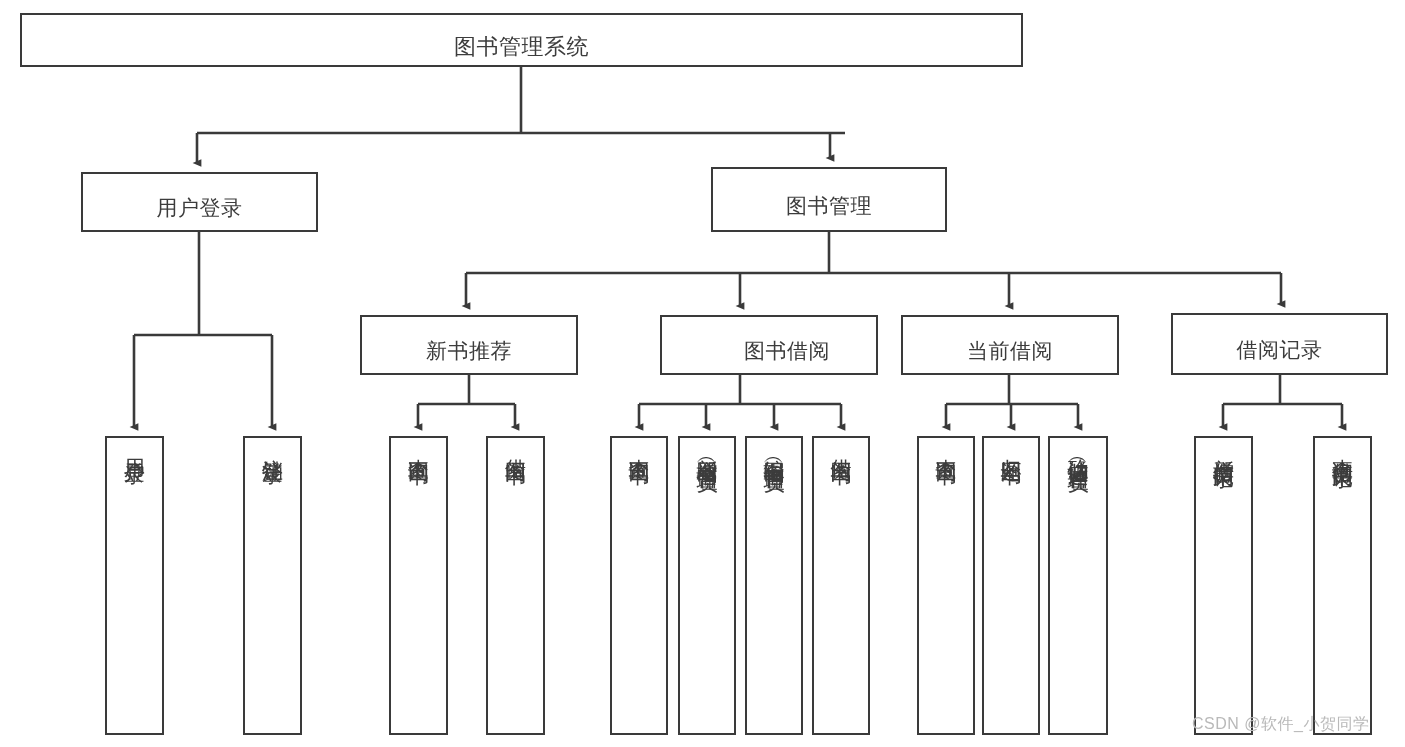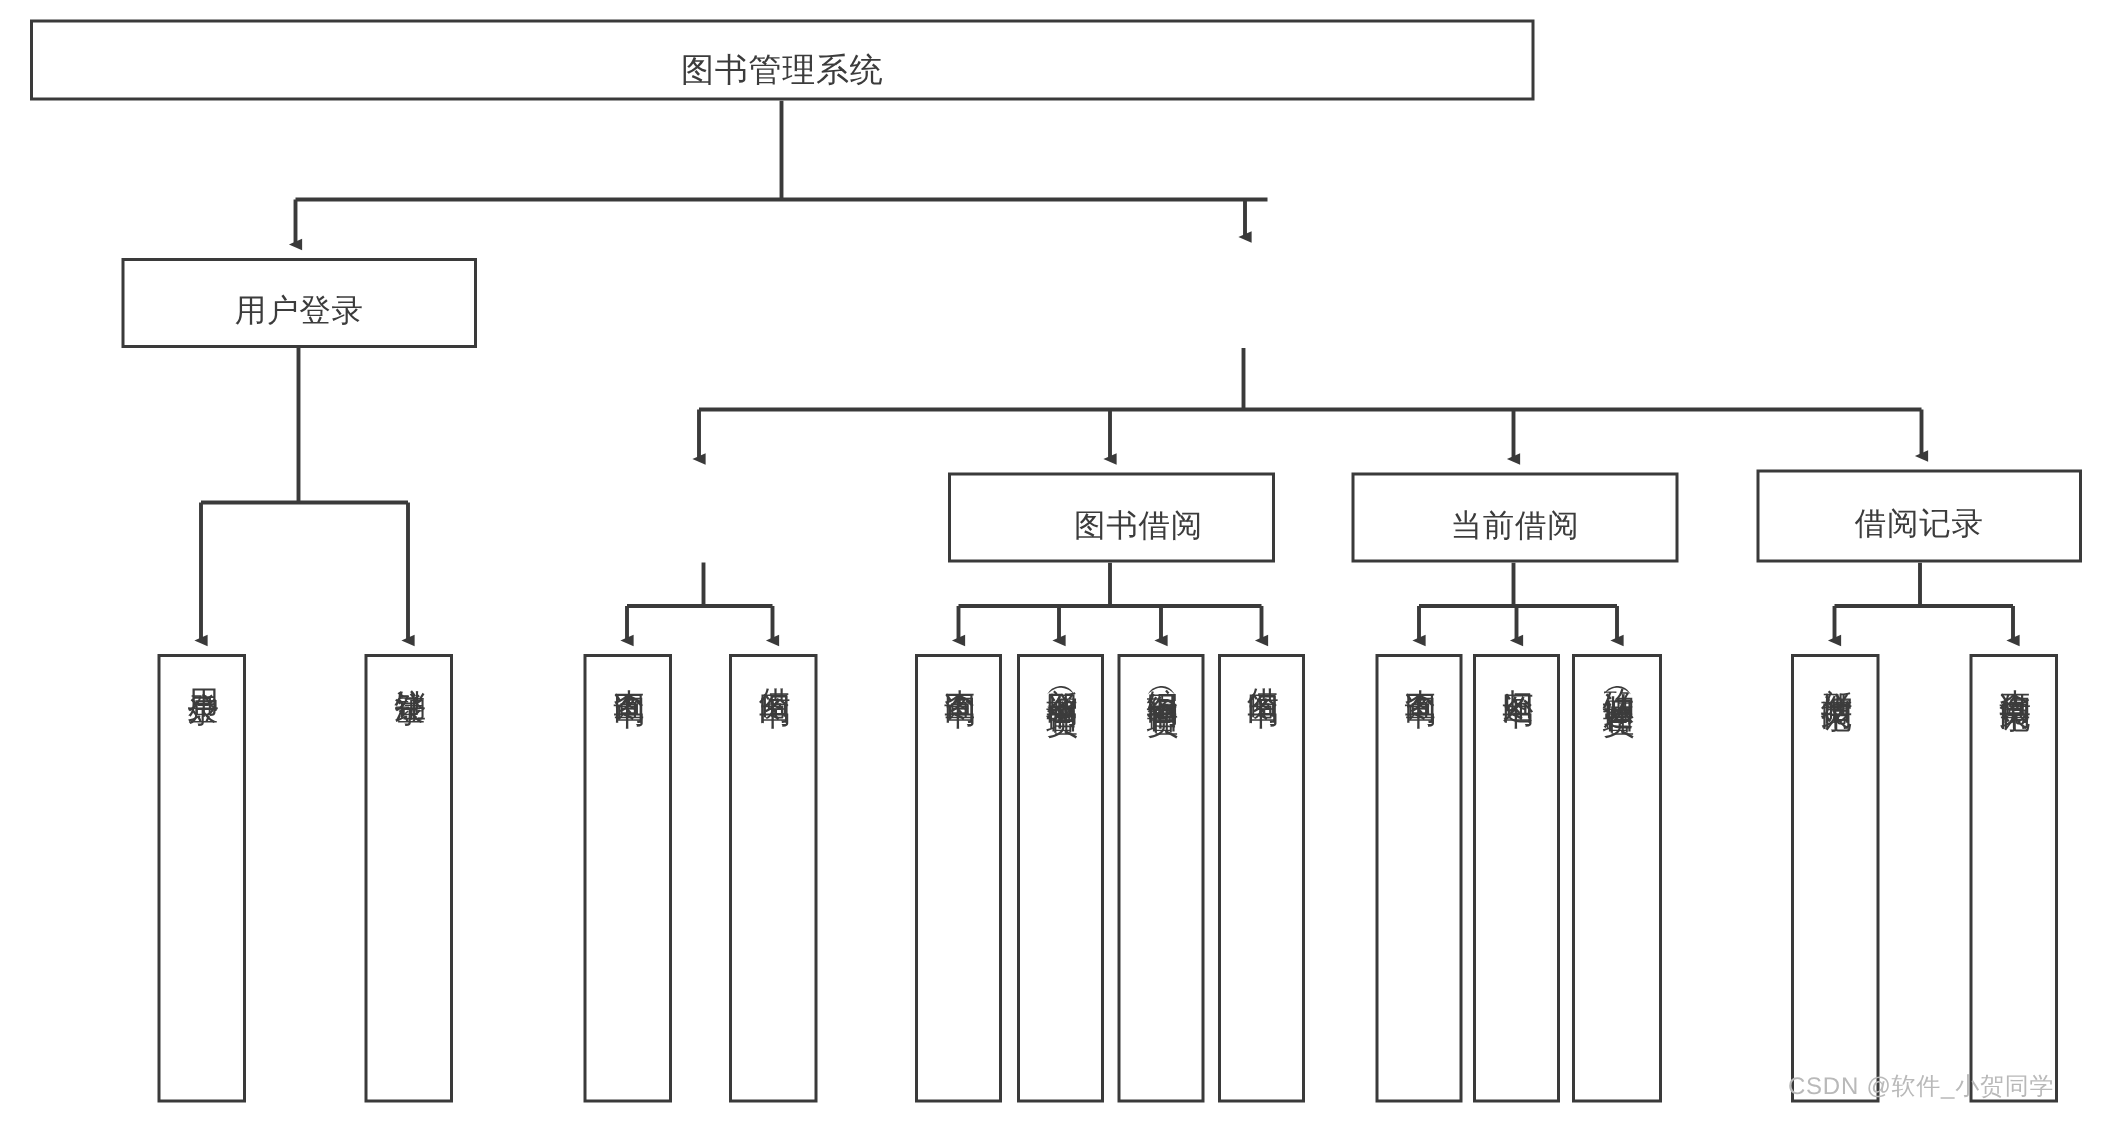--- a/index.html
+++ b/index.html
@@ -133,23 +133,29 @@
   </svg>
 
   <div class="node horizontal root" style="left:20px; top:13px; width:1003px; height:54px;">
     <span class="node-label">图书管理系统</span>
   </div>
 
   <div class="node horizontal" style="left:81px; top:172px; width:237px; height:60px;">
     <span class="node-label">用户登录</span>
   </div>
 
-
-
-  <div class="node horizontal" style="left:632px; top:315px; width:218px; height:60px;padding-left:36px;">
+  <div class="node horizontal" style="left:711px; top:167px; width:236px; height:65px;">
+    <span class="node-label">图书管理</span>
+  </div>
+
+  <div class="node horizontal" style="left:360px; top:315px; width:218px; height:60px;">
+    <span class="node-label">新书推荐</span>
+  </div>
+
+  <div class="node horizontal" style="left:660px; top:315px; width:218px; height:60px;padding-left:36px;">
     <span class="node-label">图书借阅</span>
   </div>
 
   <div class="node horizontal" style="left:901px; top:315px; width:218px; height:60px;">
     <span class="node-label">当前借阅</span>
   </div>
 
   <div class="node horizontal" style="left:1171px; top:313px; width:217px; height:62px;">
     <span class="node-label">借阅记录</span>
   </div>

